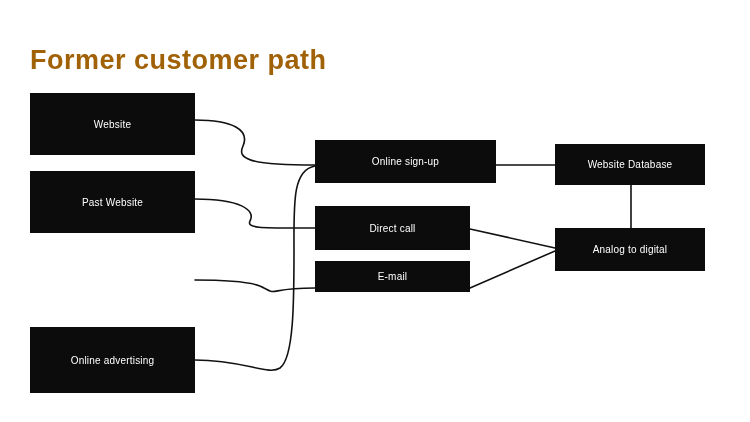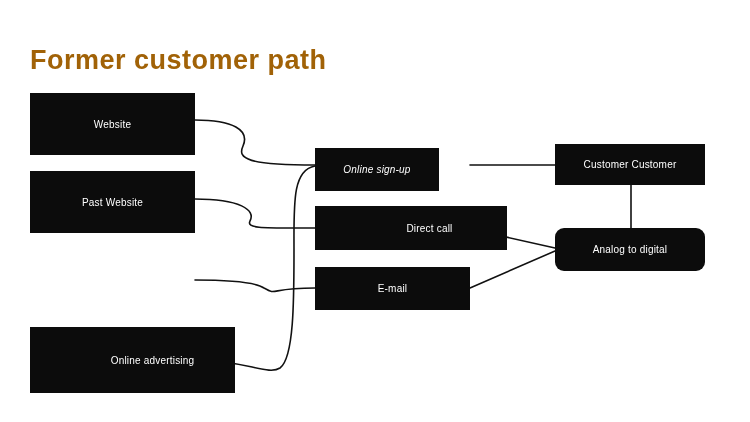--- a/index.html
+++ b/index.html
@@ -33,28 +33,28 @@
     align-items: center;
     justify-content: center;
     font-size: 10px;
     letter-spacing: 0.2px;
     text-align: center;
   }
   
   .n-website          { left: 30px;  top: 93px;  width: 165px; height: 62px; }
   .n-past-customer    { left: 30px;  top: 171px; width: 165px; height: 62px; }
   .n-print-ads        { left: 30px;  top: 249px; width: 165px; height: 63px; }
-  .n-online-ads       { left: 30px;  top: 327px; width: 165px; height: 66px; padding-left: 40px; }
+  .n-online-ads       { left: 30px;  top: 327px; width: 165px; height: 66px; }
   
-  .n-online-signup    { left: 315px; top: 148px; width: 124px; height: 43px; font-style: italic; }
-  .n-direct-call      { left: 315px; top: 206px; width: 155px; height: 44px; padding-left: 37px; }
-  .n-email            { left: 315px; top: 267px; width: 155px; height: 43px; }
+  .n-online-signup    { left: 315px; top: 140px; width: 181px; height: 43px; }
+  .n-direct-call      { left: 315px; top: 206px; width: 155px; height: 44px; }
+  .n-email            { left: 315px; top: 261px; width: 155px; height: 31px; }
   
   .n-customer-db      { left: 555px; top: 144px; width: 150px; height: 41px; }
-  .n-analog-digital   { left: 555px; top: 228px; width: 150px; height: 43px; border-radius: 9px; }
+  .n-analog-digital   { left: 555px; top: 228px; width: 150px; height: 43px; }
 
   .edges-layer {
     position: absolute;
     left: 0; top: 0;
     width: 750px;
     height: 422px;
     pointer-events: none;
   }
   .edges-layer path, .edges-layer line {
     stroke: #111111;
@@ -108,20 +108,20 @@
 
   <div class="node n-direct-call">
     <span>Direct call</span>
   </div>
 
   <div class="node n-email">
     <span>E-mail</span>
   </div>
 
   <div class="node n-customer-db">
-    <span>Customer Customer</span>
+    <span>Website Database</span>
   </div>
 
   <div class="node n-analog-digital">
     <span>Analog to digital</span>
   </div>
 
 </div>
 
 </body></html>

